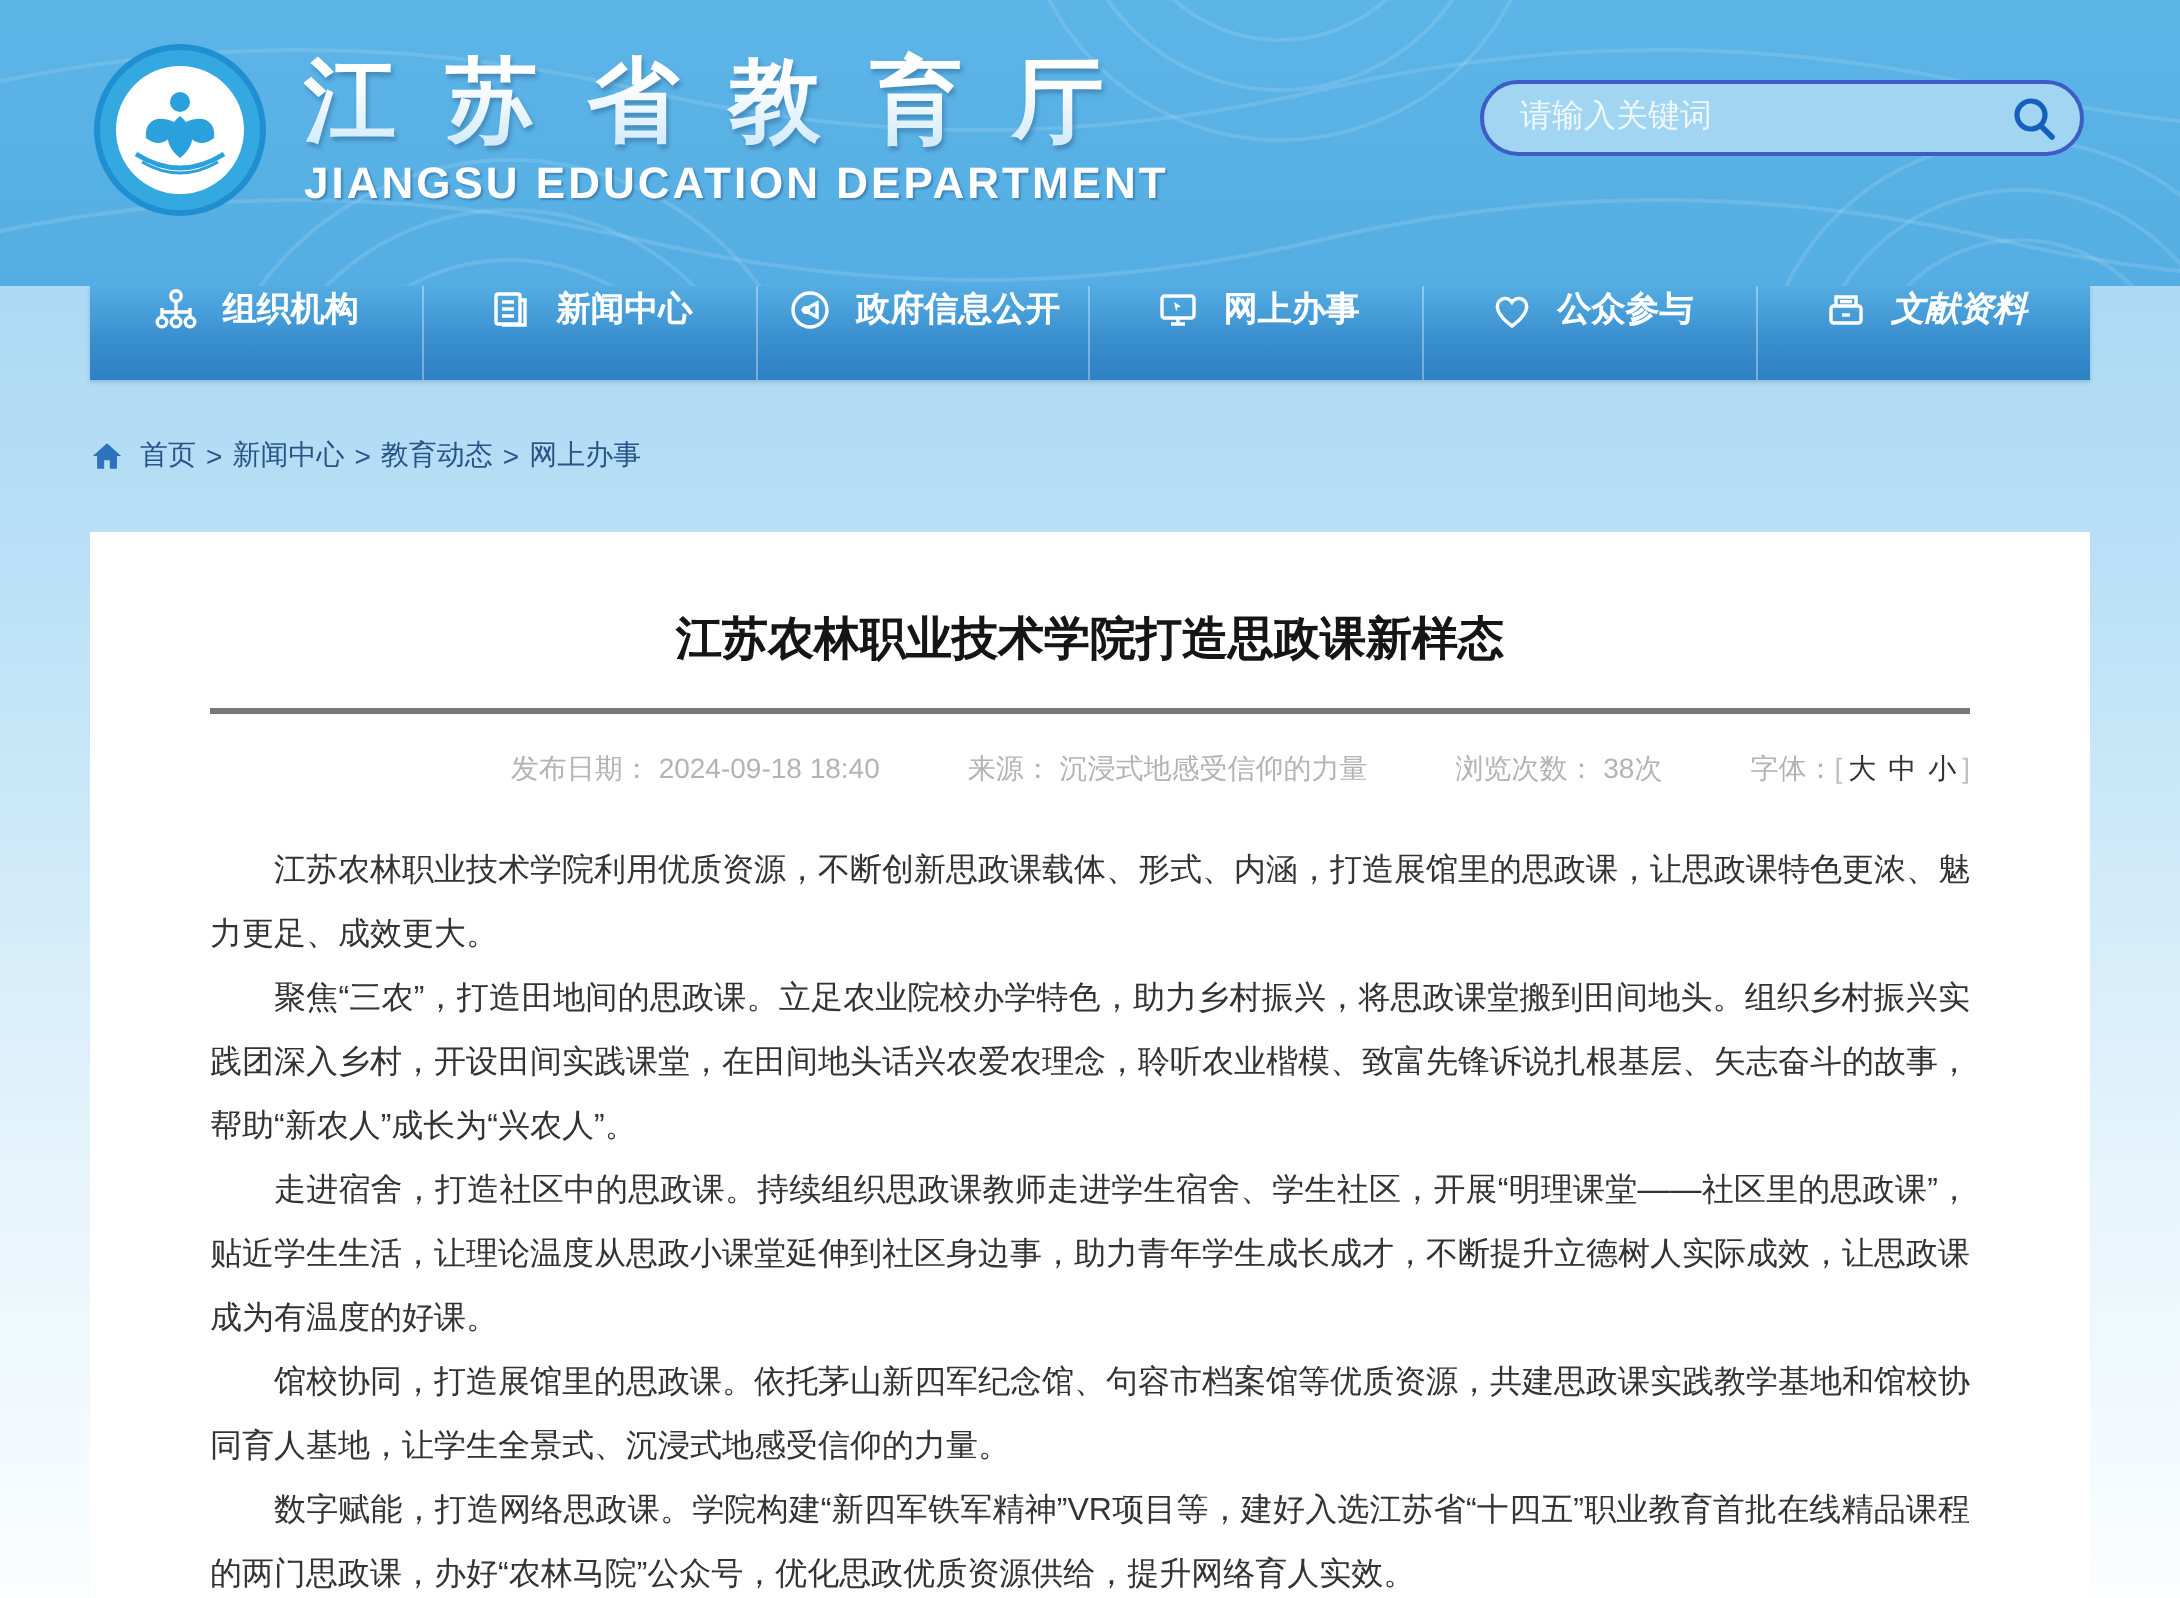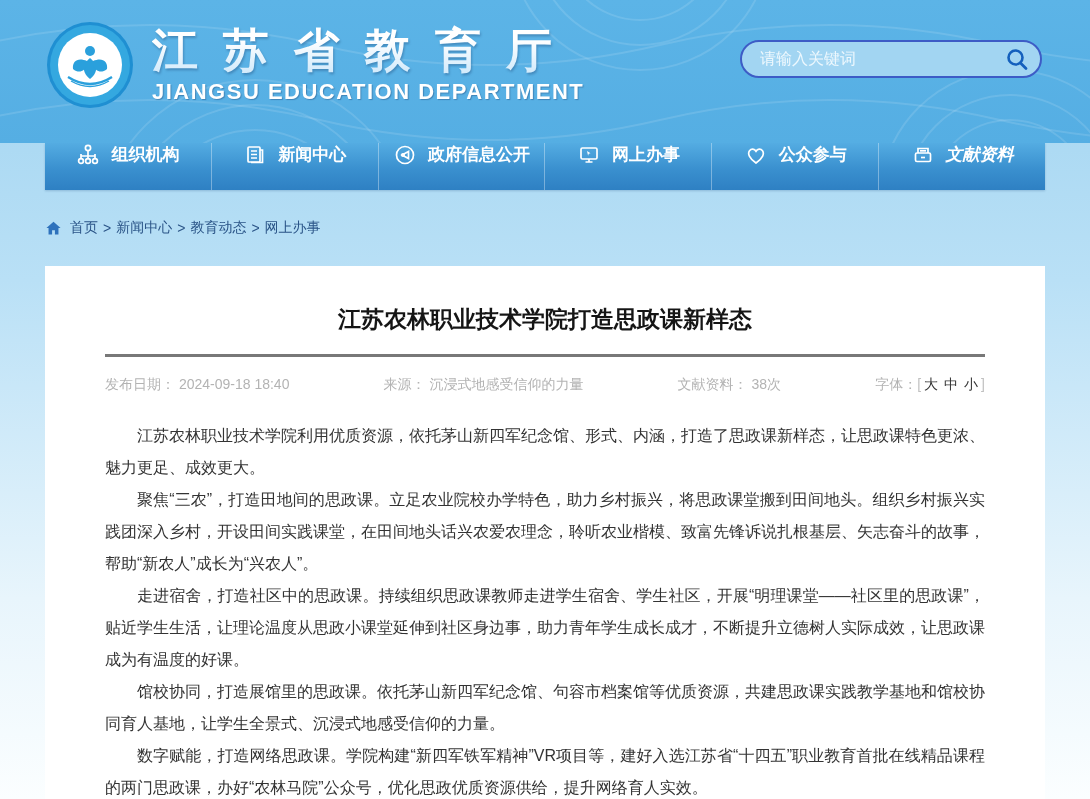--- a/index.html
+++ b/index.html
@@ -70,21 +70,21 @@
   .card {
     width:1000px; margin:0 auto; height:550px; background:#fff;
     padding:38px 60px 16px; overflow:hidden;
   }
   .article-title {
     text-align:center; font-size:23px; font-weight:bold; color:#151515;
     line-height:30px;
   }
   .title-divider { margin-top:20px; border:none; border-top:3px solid #787878; }
   .meta-row {
-    margin-top:19px; display:flex; justify-content:space-between; 
+    margin-top:19px; display:flex; justify-content:flex-end; gap:44px;
     font-size:14px; color:#b3b3b3; white-space:nowrap;
   }
   .meta-label { color:#b3b3b3; }
   .meta-value { color:#b3b3b3; }
   .font-opt { color:#333; cursor:pointer; padding:0 3px; }
   .bracket { color:#c0c0c0; }
   .article-body { width:880px; margin:26px auto 0; }
   .article-body p {
     font-size:16px; line-height:32px; color:#333;
     text-align:justify; text-indent:2em;
@@ -219,30 +219,30 @@
     <div class="meta-row">
       <span>
         <span class="meta-label">发布日期：</span>
         <span class="meta-value">2024-09-18 18:40</span>
       </span>
       <span>
         <span class="meta-label">来源：</span>
         <span class="meta-value">沉浸式地感受信仰的力量</span>
       </span>
       <span>
-        <span class="meta-label">文献资料：</span>
+        <span class="meta-label">浏览次数：</span>
         <span class="meta-value">38次</span>
       </span>
       <span>
         <span class="meta-label">字体：</span><span class="bracket">[</span><span class="font-opt">大</span><span class="font-opt">中</span><span class="font-opt">小</span><span class="bracket">]</span>
       </span>
     </div>
 
     <div class="article-body">
-      <p>江苏农林职业技术学院利用优质资源，依托茅山新四军纪念馆、形式、内涵，打造了思政课新样态，让思政课特色更浓、魅力更足、成效更大。</p>
+      <p>江苏农林职业技术学院利用优质资源，不断创新思政课载体、形式、内涵，打造展馆里的思政课，让思政课特色更浓、魅力更足、成效更大。</p>
       <p>聚焦“三农”，打造田地间的思政课。立足农业院校办学特色，助力乡村振兴，将思政课堂搬到田间地头。组织乡村振兴实践团深入乡村，开设田间实践课堂，在田间地头话兴农爱农理念，聆听农业楷模、致富先锋诉说扎根基层、矢志奋斗的故事，帮助“新农人”成长为“兴农人”。</p>
       <p>走进宿舍，打造社区中的思政课。持续组织思政课教师走进学生宿舍、学生社区，开展“明理课堂——社区里的思政课”，贴近学生生活，让理论温度从思政小课堂延伸到社区身边事，助力青年学生成长成才，不断提升立德树人实际成效，让思政课成为有温度的好课。</p>
       <p>馆校协同，打造展馆里的思政课。依托茅山新四军纪念馆、句容市档案馆等优质资源，共建思政课实践教学基地和馆校协同育人基地，让学生全景式、沉浸式地感受信仰的力量。</p>
       <p>数字赋能，打造网络思政课。学院构建“新四军铁军精神”VR项目等，建好入选江苏省“十四五”职业教育首批在线精品课程的两门思政课，办好“农林马院”公众号，优化思政优质资源供给，提升网络育人实效。</p>
     </div>
   </div>
 
 </div>
 
 </body></html>

